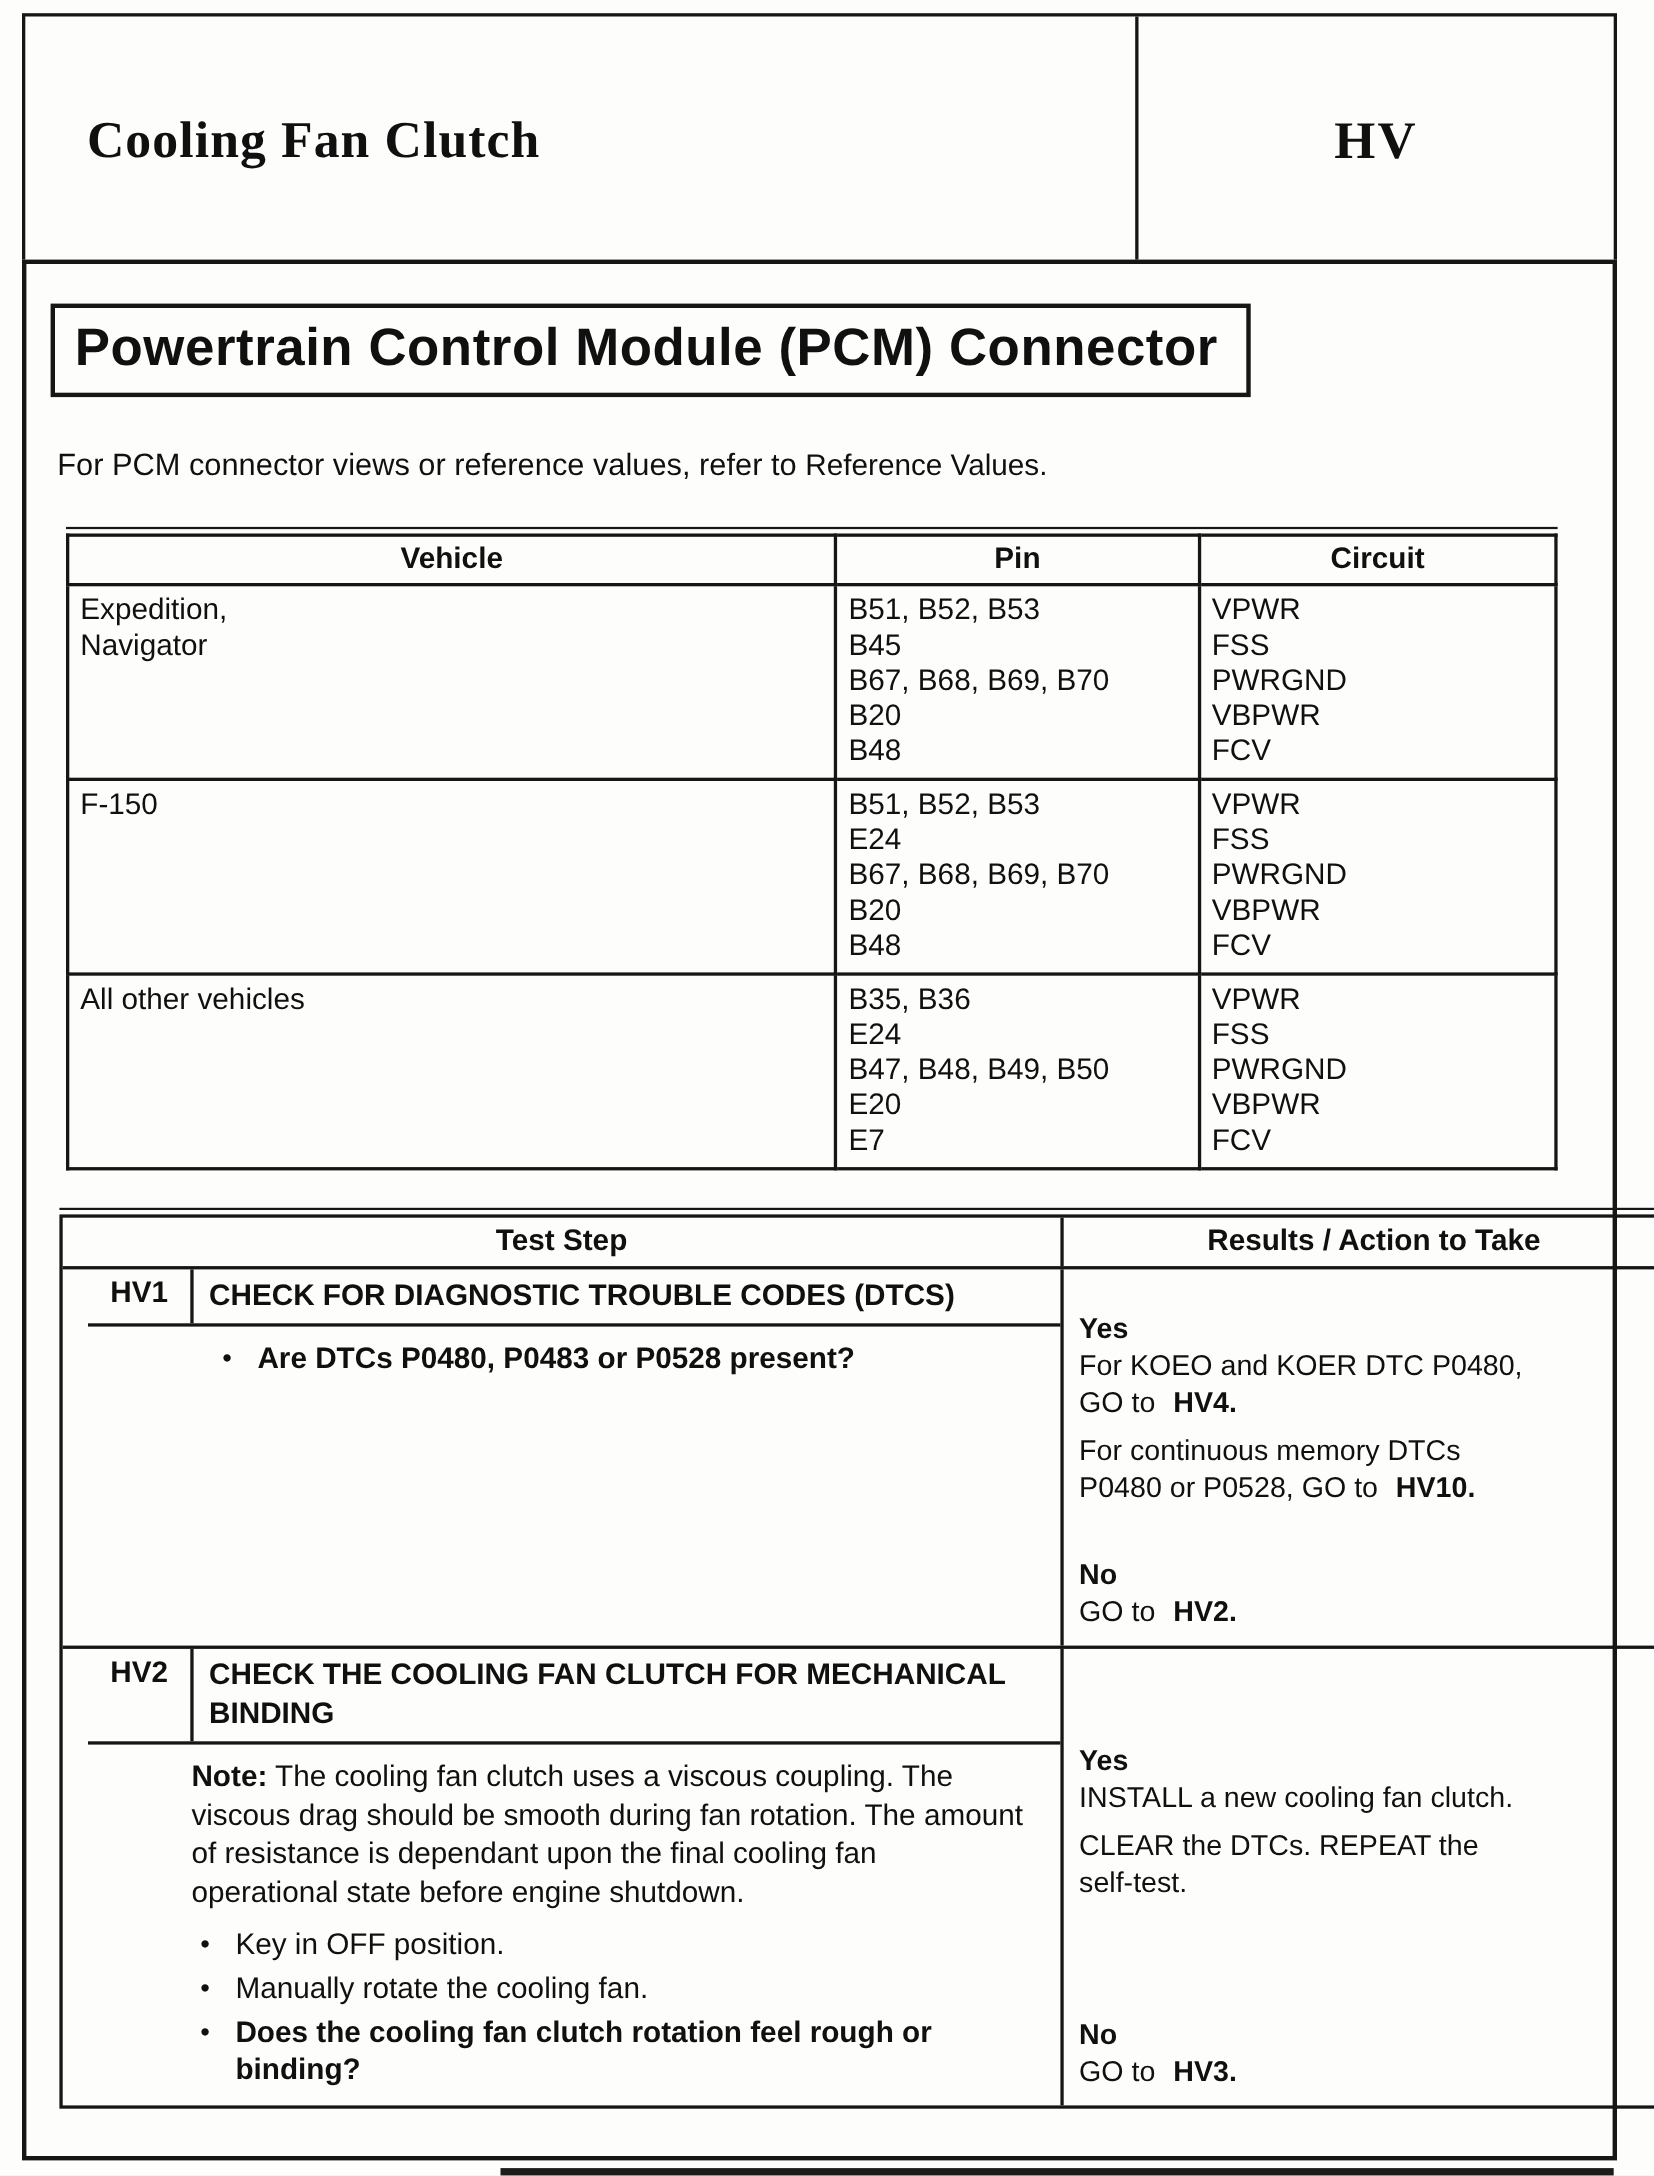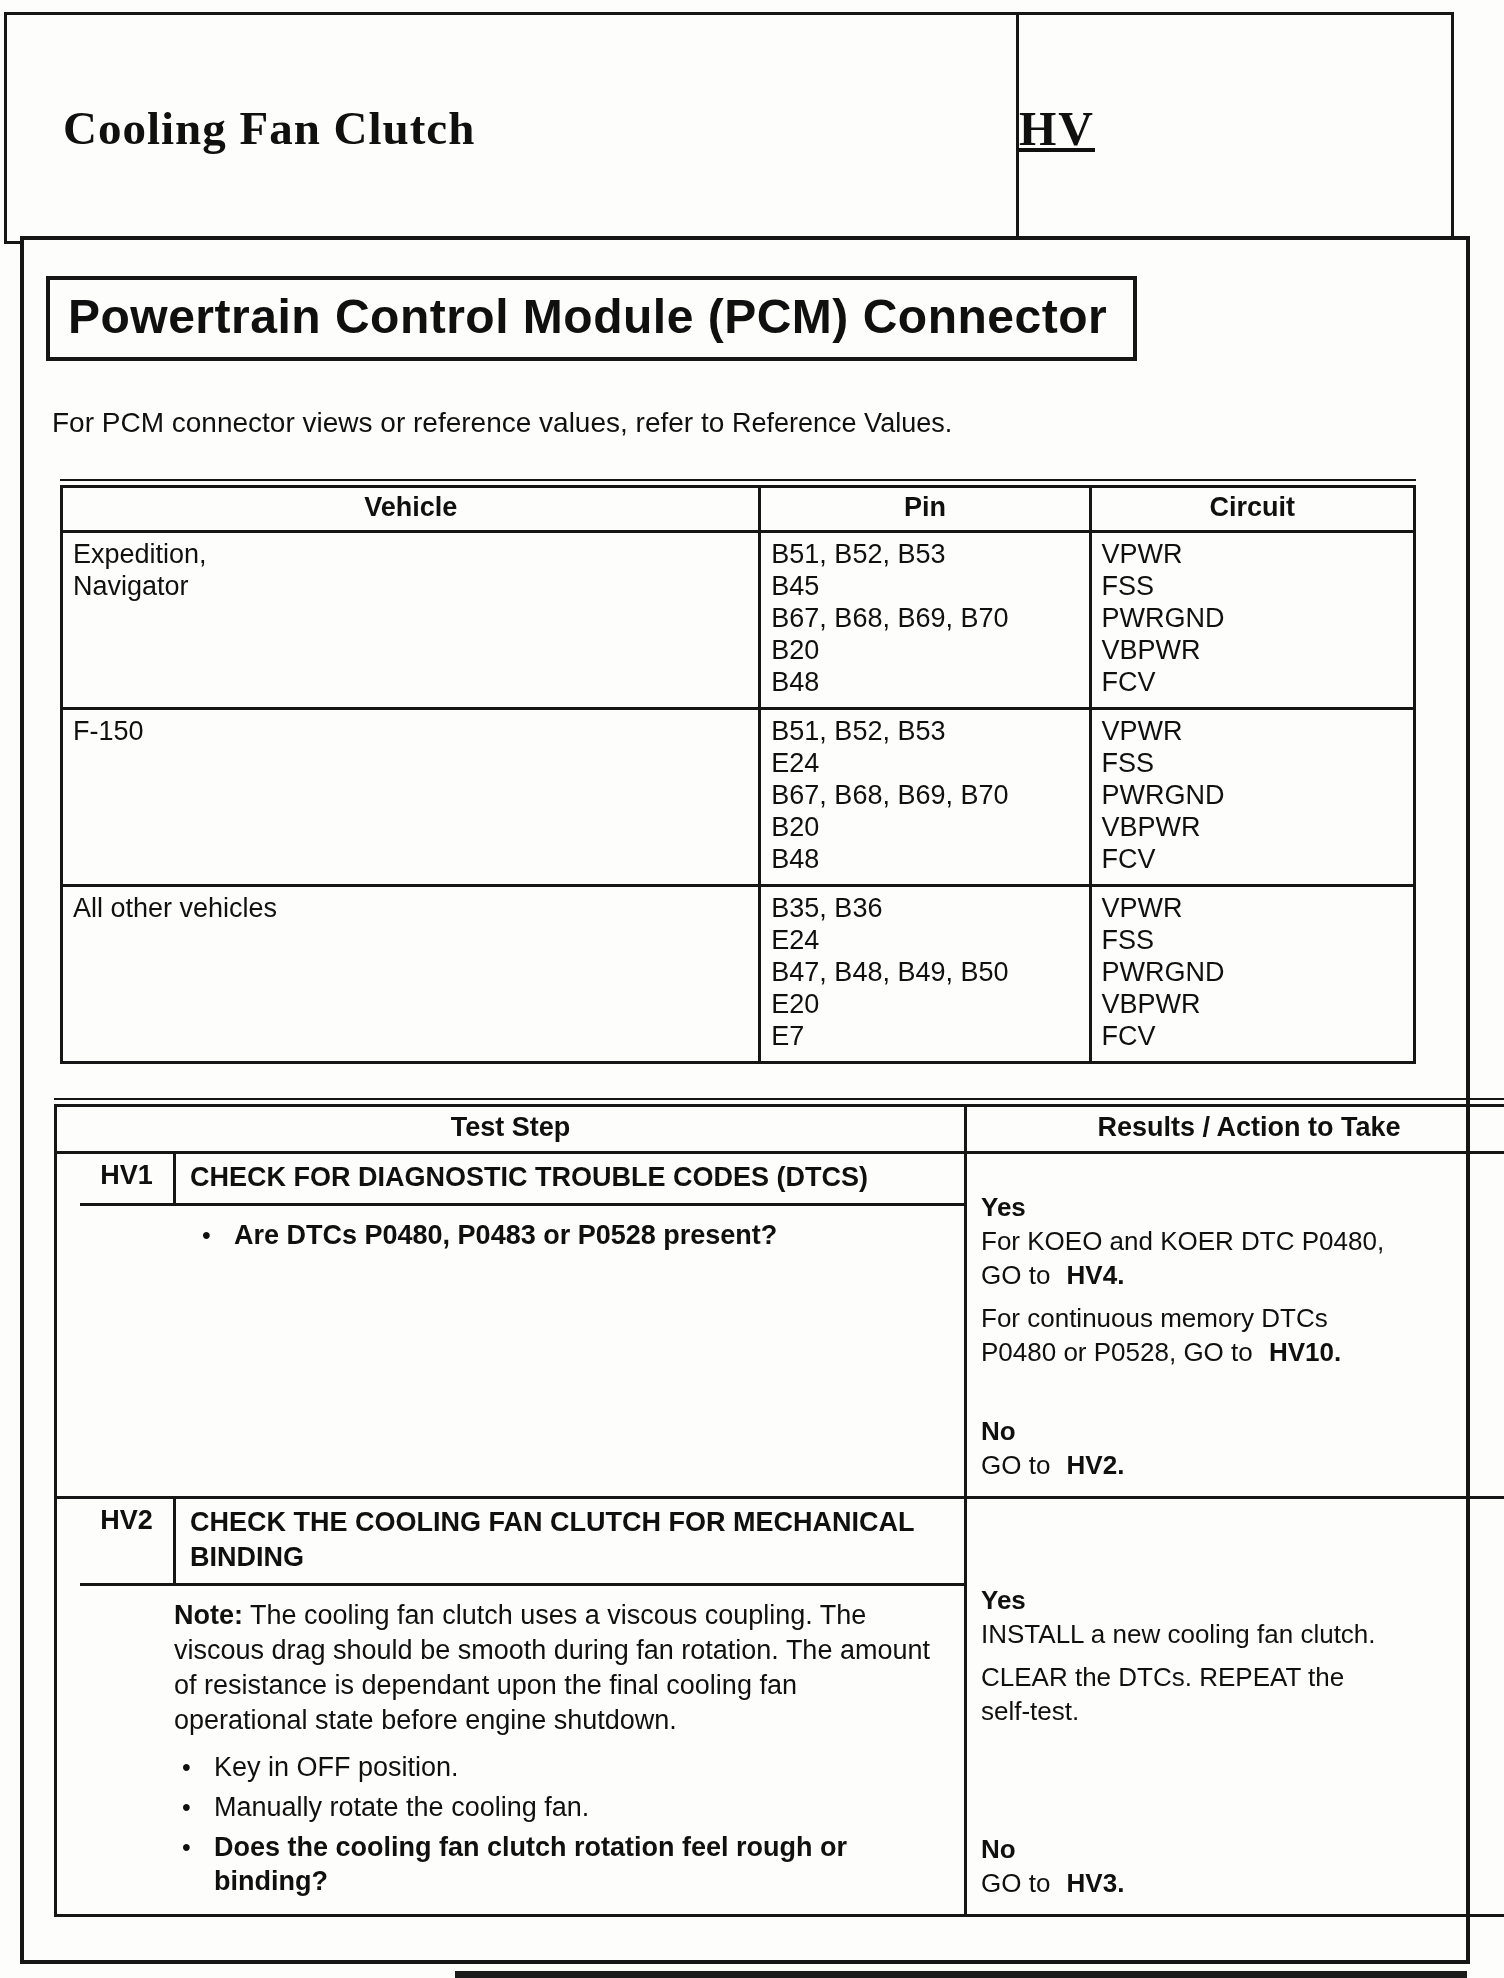--- a/index.html
+++ b/index.html
@@ -8,32 +8,32 @@
     position: relative;
     width: 1504px; height: 1978px;
     margin: 0 auto;
     background: #fdfdfb;
     color: #101010;
     font-family: "Liberation Sans", sans-serif;
     overflow: hidden;
   }
   
   .top-box {
-    position: absolute; left: 4px; top: 12px;
+    position: absolute; left: 20px; top: 12px;
     width: 1450px; height: 232px;
     border: 3px solid #161616;
     display: flex; background: #fdfdfb;
   }
   .top-left { width: 1012px; border-right: 3px solid #161616; display: flex; align-items: center; }
   .heading {
     margin-left: 56px;
     font-family: "Liberation Serif", serif;
     font-weight: 700; font-size: 47px; letter-spacing: 1px;
   }
-  .top-right { flex: 1; display: flex; align-items: center; justify-content: flex-start; text-decoration: underline; }
+  .top-right { flex: 1; display: flex; align-items: center; justify-content: center; }
   .code { font-family: "Liberation Serif", serif; font-weight: 700; font-size: 48px; letter-spacing: 2px; }
 
   
   .main-box {
     position: absolute; left: 20px; top: 236px;
     width: 1450px; height: 1728px;
     border: 4px solid #161616;
     background: #fdfdfb;
   }
   .doc-title-box {

